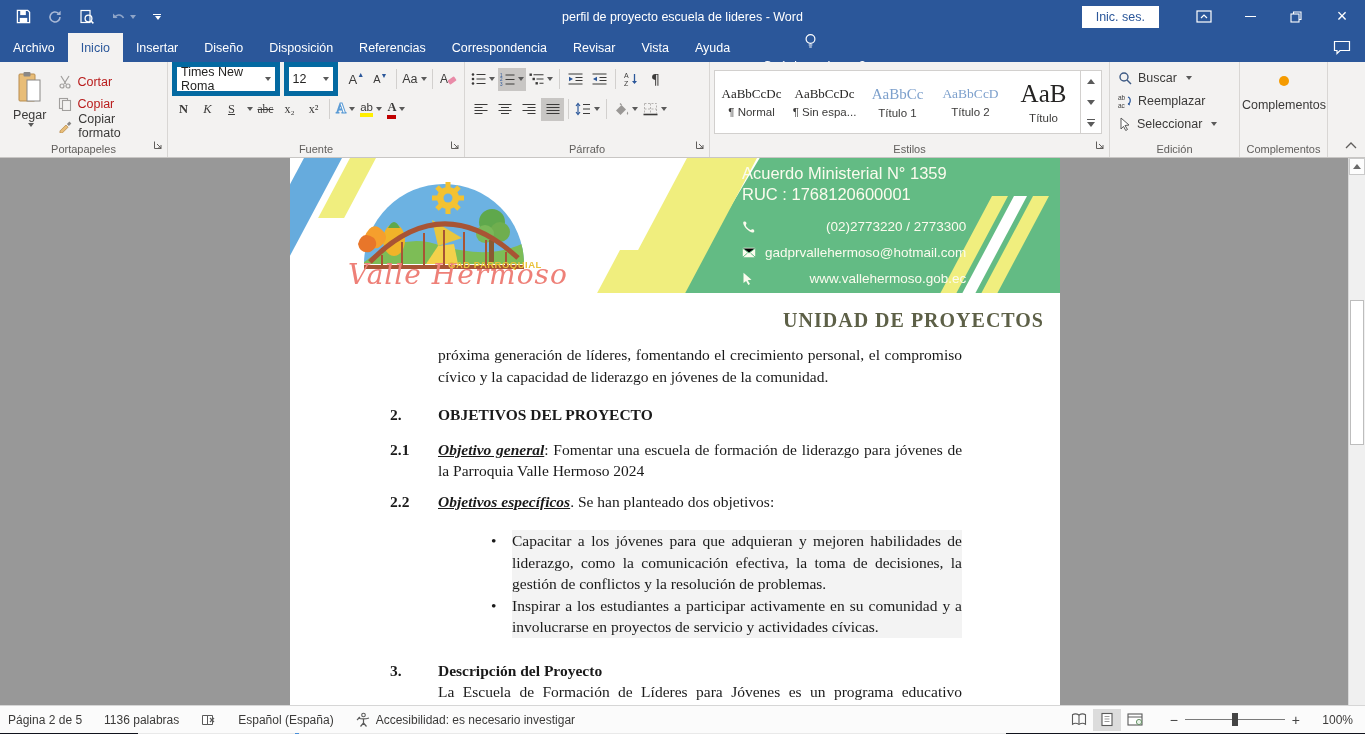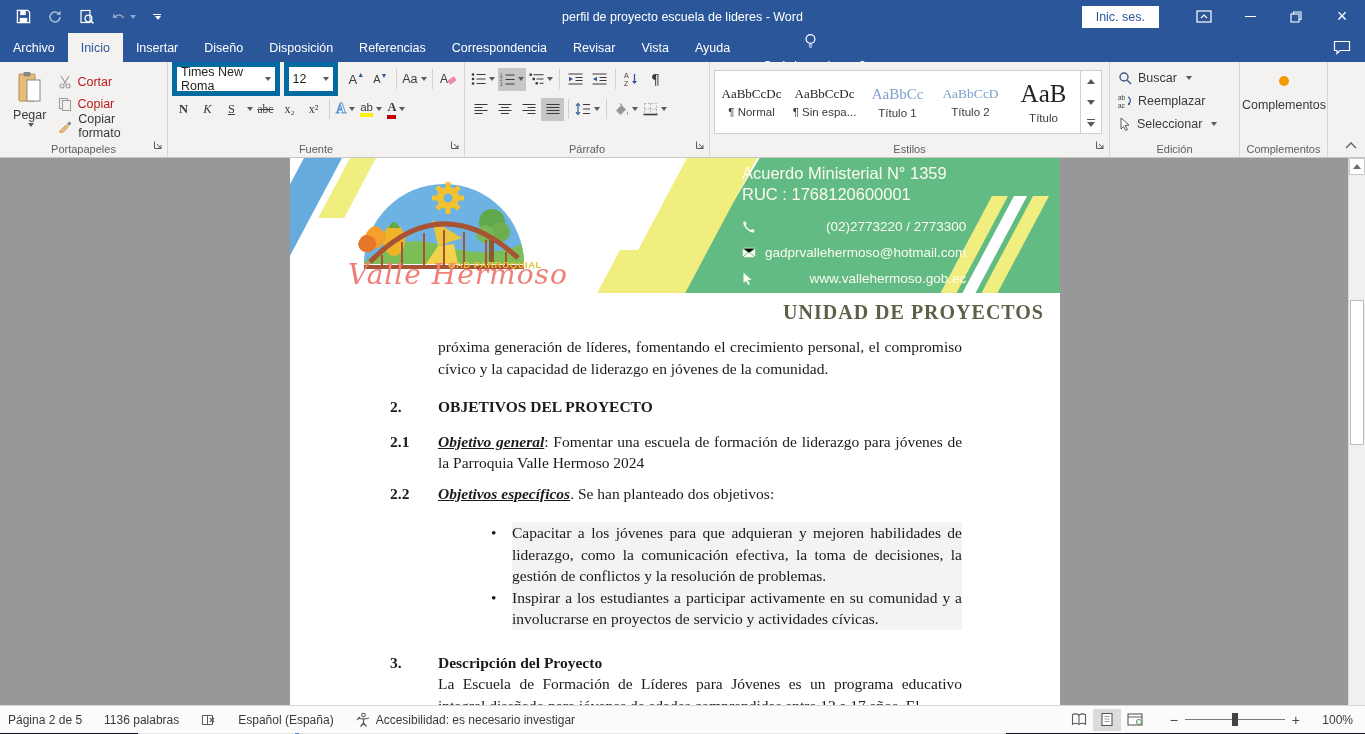--- a/index.html
+++ b/index.html
@@ -97,21 +97,21 @@
   .rs { top:38px; height:97px; }
   .rs1 { left:702px; width:16px; background:#f0ee7e; }
   .rs2 { left:724px; width:13px; background:#ffffff; }
   .rs3 { left:743px; width:16px; background:#f0ee7e; }
   .lh-logo { position:absolute; left:52px; top:2px; }
   .lh-script { position:absolute; left:58px; top:100px; font-family:"DejaVu Serif", serif; font-style:italic; font-size:28px; color:#ee8078; letter-spacing:1px; }
   .lh-sub { position:absolute; left:158px; top:101px; font-size:9.5px; font-weight:bold; color:#e9c23a; letter-spacing:0.5px; }
   .lh-text { position:absolute; left:452px; top:5px; color:#fbfbee; }
   .lh-l1 { font-size:16.5px; line-height:21px; }
   .lh-contact { display:flex; align-items:center; gap:9px; font-size:13.5px; margin-top:11px;justify-content:space-between; }
-  .unidad { text-align:right; padding-right:16px; margin-top:8px; font-family:"Liberation Serif", serif; font-weight:bold; font-size:20px; letter-spacing:1px; color:#5d6047; height:24px; }
+  .unidad { text-align:right; padding-right:16px; margin-top:16px; font-family:"Liberation Serif", serif; font-weight:bold; font-size:20px; letter-spacing:1px; color:#5d6047; height:24px; }
 
   
   .doctext { font-family:"Liberation Serif", serif; font-size:15.5px; line-height:21.5px; color:#1a1a1a; }
   .p-intro { margin:11px 0 0 148px; width:524px; text-align:justify; }
   .docrow { display:flex; margin-left:100px; width:572px; }
   .dnum { width:48px; flex:none; font-weight:bold; }
   .dbody { width:524px; text-align:justify; }
   .m-h2 { margin-top:17px; }
   .m-21 { margin-top:13px; }
   .m-22 { margin-top:9px; }

